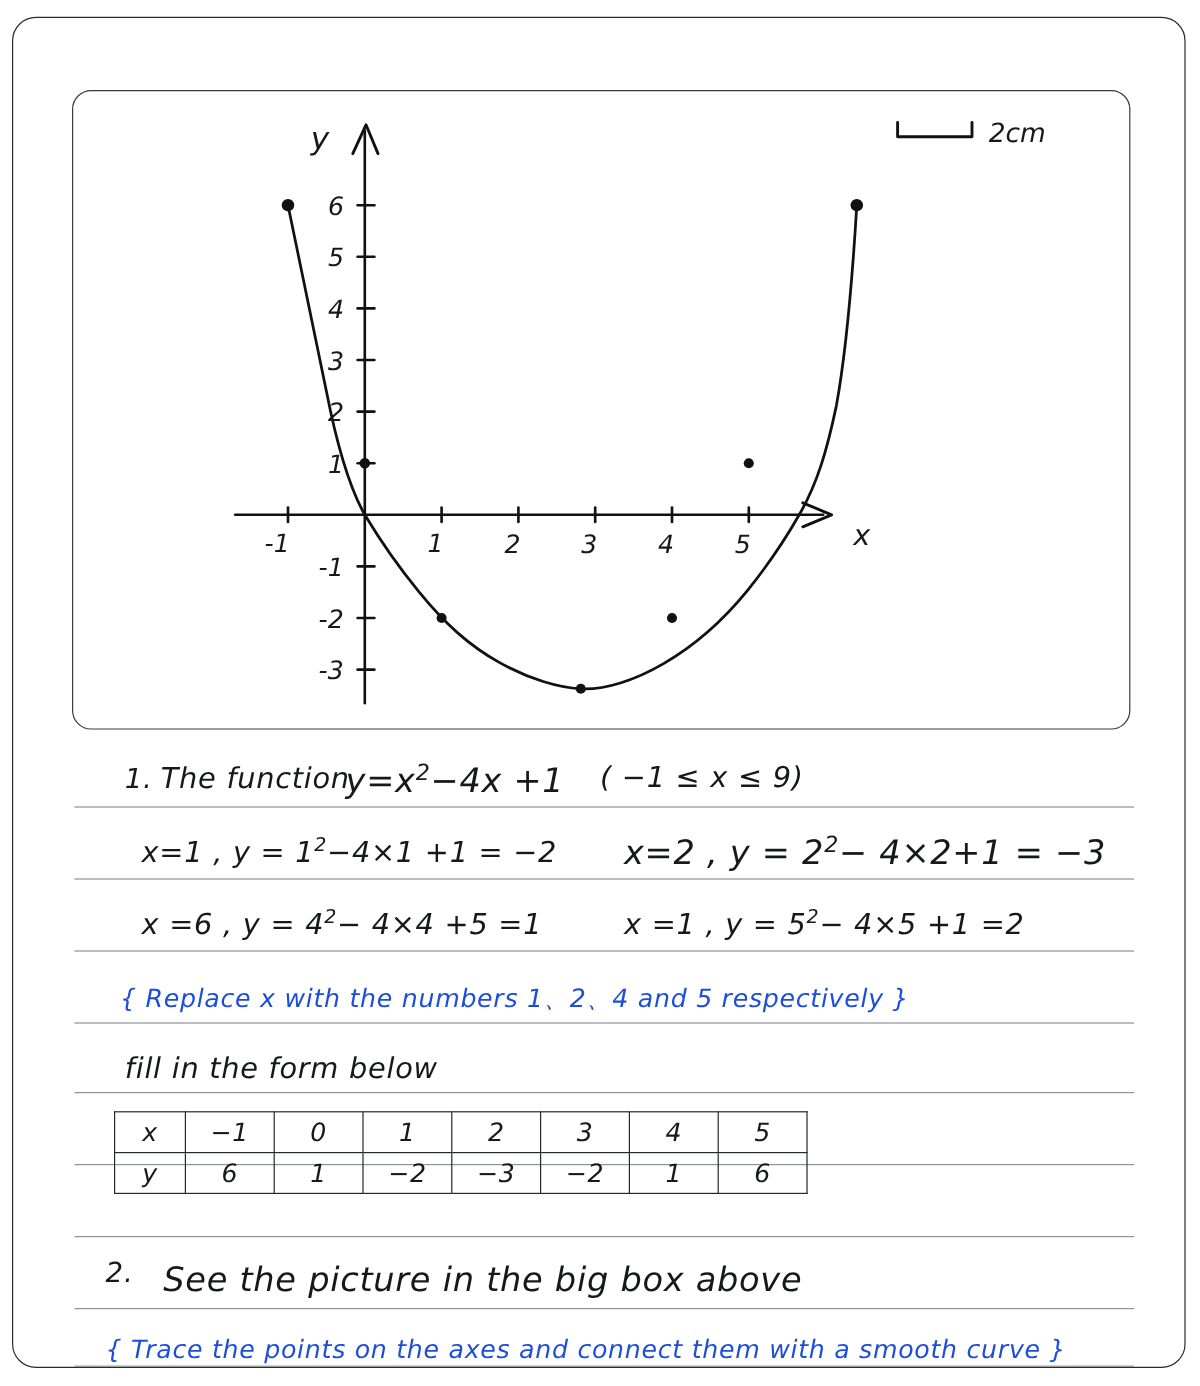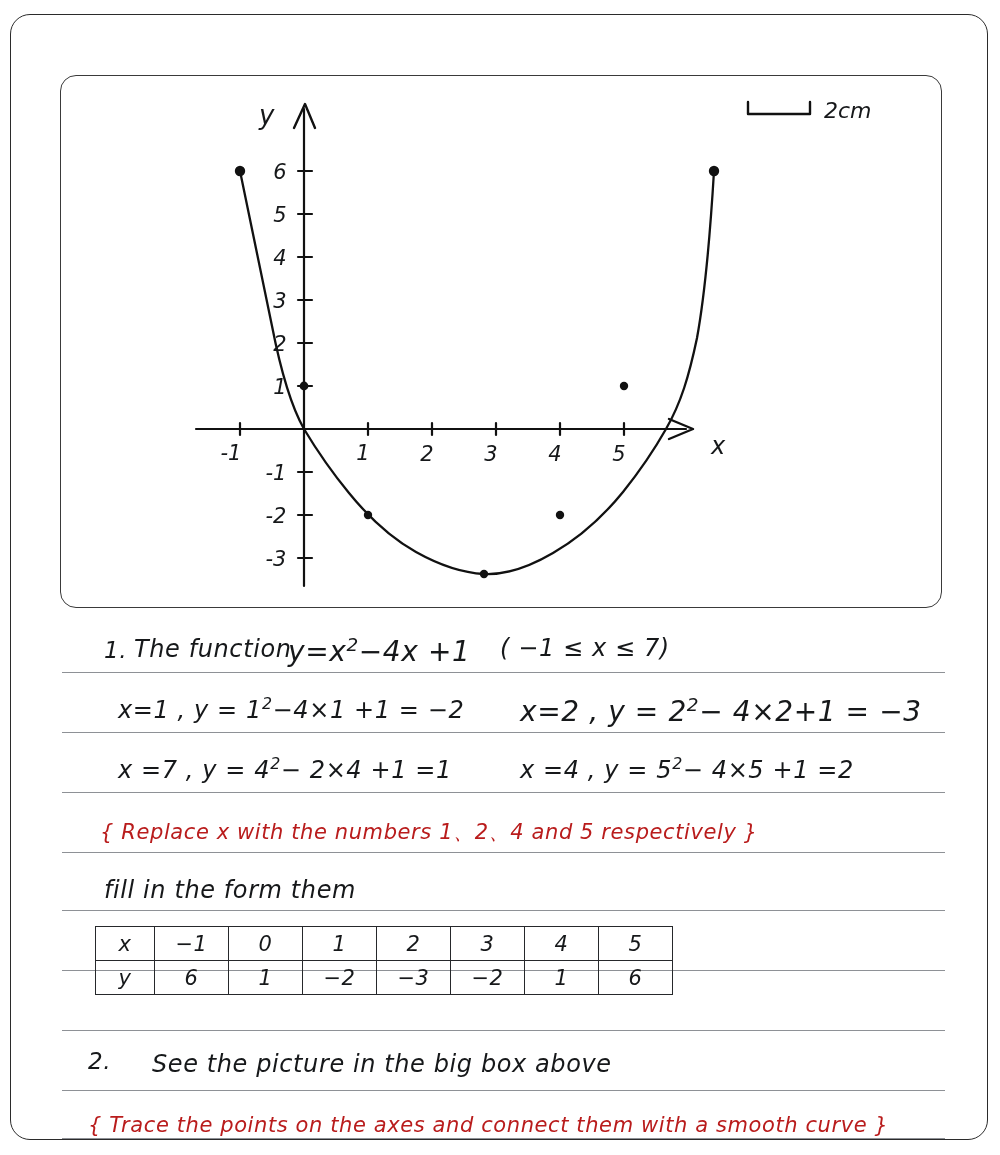--- a/index.html
+++ b/index.html
@@ -48,21 +48,21 @@
 
   
   .hand {
     position: absolute;
     font-family: "DejaVu Sans", sans-serif;
     color: #16181a;
     white-space: nowrap;
     font-style: italic;
     letter-spacing: 0.6px;
   }
-  .hand.red { color: #b91c1c; }
+  .hand.red { color: #1d4ed8; }
 
   
   .rule {
     position: absolute;
     left: 62px;
     width: 883px;
     height: 0;
     border-top: 1.7px solid #8e9196;
   }
 
@@ -190,43 +190,43 @@
 <div class="rule" style="top:970px"></div>
 <div class="rule" style="top:1030px"></div>
 <div class="rule" style="top:1090px"></div>
 <div class="rule" style="top:1138px"></div>
 
 <div class="hand" style="left:104px; top:637px; font-size:23px;">1.</div>
 <div class="hand" style="left:134px; top:635px; font-size:24px;font-style:italic;">The function</div>
 <div class="hand" style="left:288px; top:634px; font-size:28px;">
   <span>y</span><span>=x</span><span class="sup">2</span><span>−4x +1</span>
 </div>
-<div class="hand" style="left:500px; top:634px; font-size:24px;">( −1 ≤ x ≤ 7)</div>
+<div class="hand" style="left:500px; top:634px; font-size:24px;">( −1 ≤ x ≤ 9)</div>
 
 <div class="hand" style="left:118px; top:694px; font-size:24px;">
   <span>x=1 , y =</span>
   <span>1</span><span class="sup">2</span><span>−4×1 +1 = −2</span>
 </div>
 <div class="hand" style="left:520px; top:694px; font-size:28px;">
   <span>x=2 , y =</span>
   <span>2</span><span class="sup">2</span><span>− 4×2+1 = −3</span>
 </div>
 
 <div class="hand" style="left:118px; top:754px; font-size:24px;">
-  <span>x =7 , y =</span>
-  <span>4</span><span class="sup">2</span><span>− 2×4 +1 =1</span>
+  <span>x =6 , y =</span>
+  <span>4</span><span class="sup">2</span><span>− 4×4 +5 =1</span>
 </div>
 <div class="hand" style="left:520px; top:754px; font-size:24px;">
-  <span>x =4 , y =</span>
+  <span>x =1 , y =</span>
   <span>5</span><span class="sup">2</span><span>− 4×5 +1 =2</span>
 </div>
 
 <div class="hand red" style="left:100px; top:818px; font-size:21px;">{ Replace x with the numbers 1、2、4 and 5  respectively }</div>
 
-<div class="hand" style="left:104px; top:876px; font-size:24px;">fill in the form them</div>
+<div class="hand" style="left:104px; top:876px; font-size:24px;">fill in the form below</div>
 
 <table id="value-table">
   <tbody>
     <tr>
       <td class="rowhead">x</td>
       <td>−1</td>
       <td>0</td>
       <td>1</td>
       <td>2</td>
       <td>3</td>
@@ -240,15 +240,15 @@
       <td>−2</td>
       <td>−3</td>
       <td>−2</td>
       <td>1</td>
       <td>6</td>
     </tr>
   </tbody>
 </table>
 
 <div class="hand" style="left:88px; top:1048px; font-size:23px;">2.</div>
-<div class="hand" style="left:152px; top:1050px; font-size:24px;font-style:italic;">See the picture in the big box above</div>
+<div class="hand" style="left:136px; top:1050px; font-size:28px;font-style:italic;">See the picture in the big box above</div>
 
 <div class="hand red" style="left:88px; top:1113px; font-size:21px;">{ Trace the points on the axes and connect them with a smooth curve }</div>
 
 </body></html>

